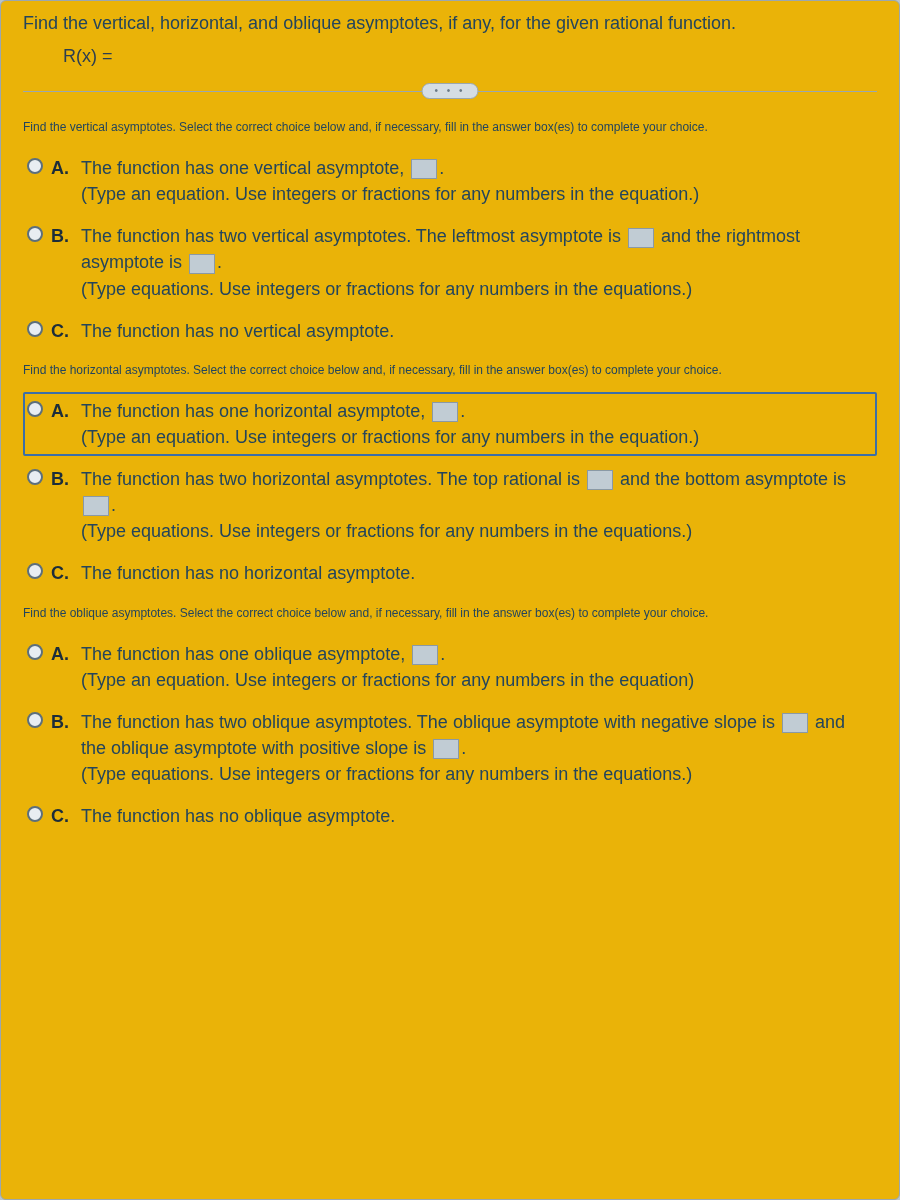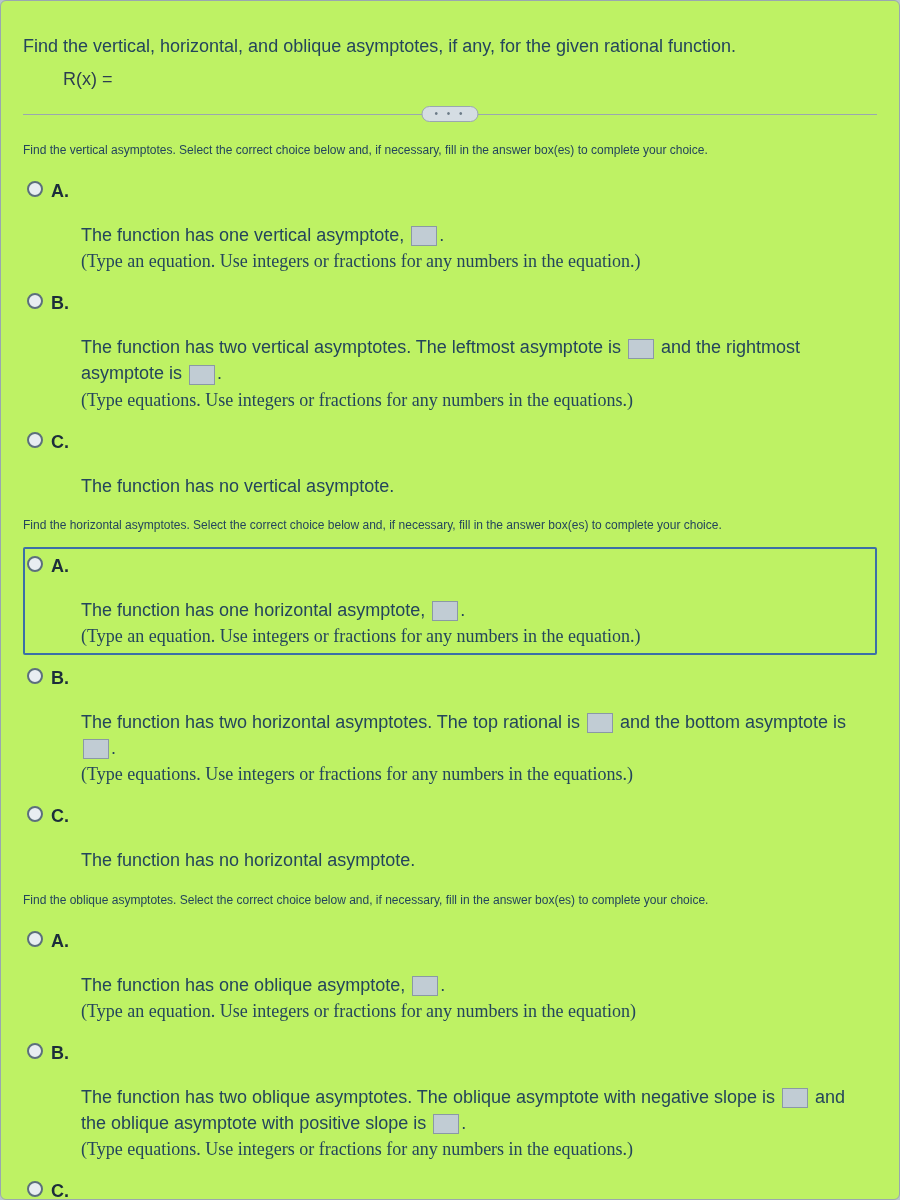--- a/index.html
+++ b/index.html
@@ -7,24 +7,24 @@
     margin: 0;
     padding: 0;
     font-family: Arial, Helvetica, sans-serif;
     background: #b8c4cc;
     display: flex;
     justify-content: center;
   }
   .page {
     width: 900px;
     height: 1200px;
-    background: #bef264;
+    background: #eab308;
     border: 1px solid #9aa7b0;
     border-radius: 6px;
-    padding: 35px 22px;
+    padding: 12px 22px;
     color: #2c3e50;
     position: relative;
   }
   .question-header {
     font-size: 18px;
     color: #24455c;
     margin-bottom: 12px;
   }
   .equation-block {
     margin-left: 40px;
@@ -103,22 +103,22 @@
     flex-shrink: 0;
     margin-top: 3px;
     background: #e8edf1;
   }
   .letter {
     font-weight: bold;
     color: #1c2d3b;
     min-width: 22px;
     flex-shrink: 0;
   }
-  .txt { flex: 1; color: #24455c; margin-top: 44px; }
-  .hint { display: block; font-family: Liberation Serif, serif; }
+  .txt { flex: 1; color: #24455c; }
+  .hint { display: block; }
   .fillbox {
     display: inline-block;
     width: 26px;
     height: 20px;
     background: #c1ccd4;
     border: 1px solid #8a99a5;
     vertical-align: middle;
     margin: 0 2px;
   }
 </style>

